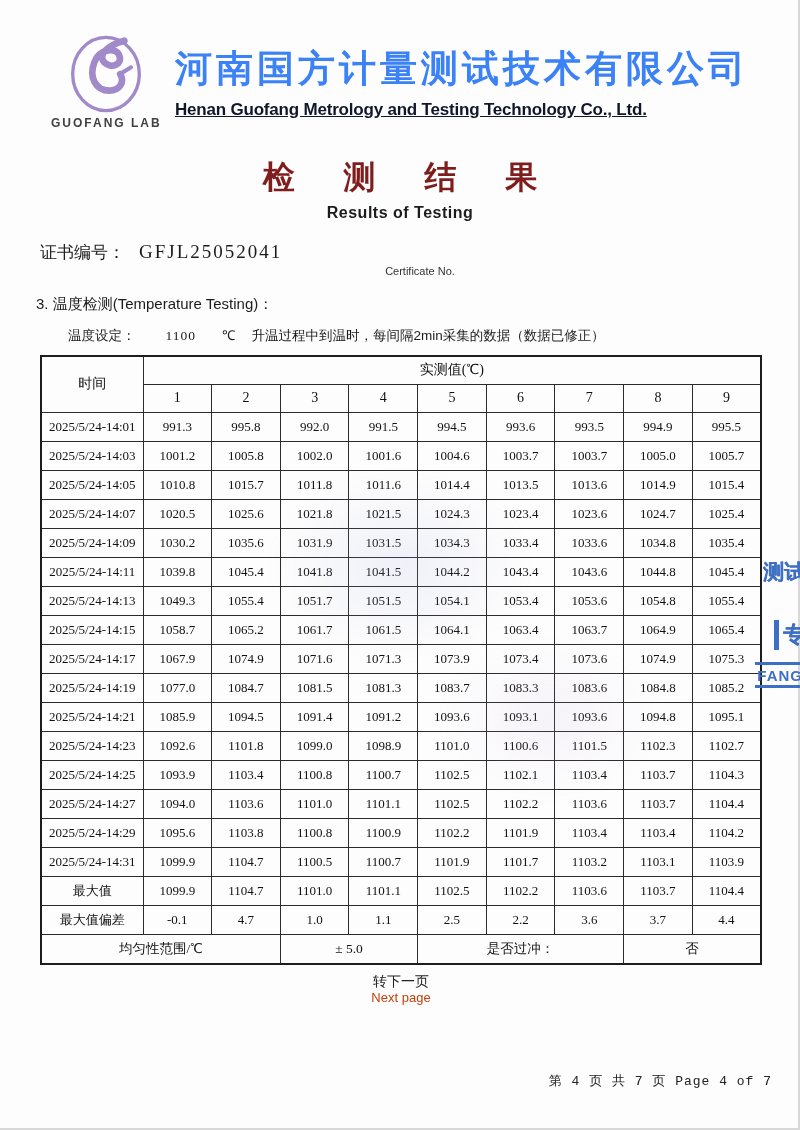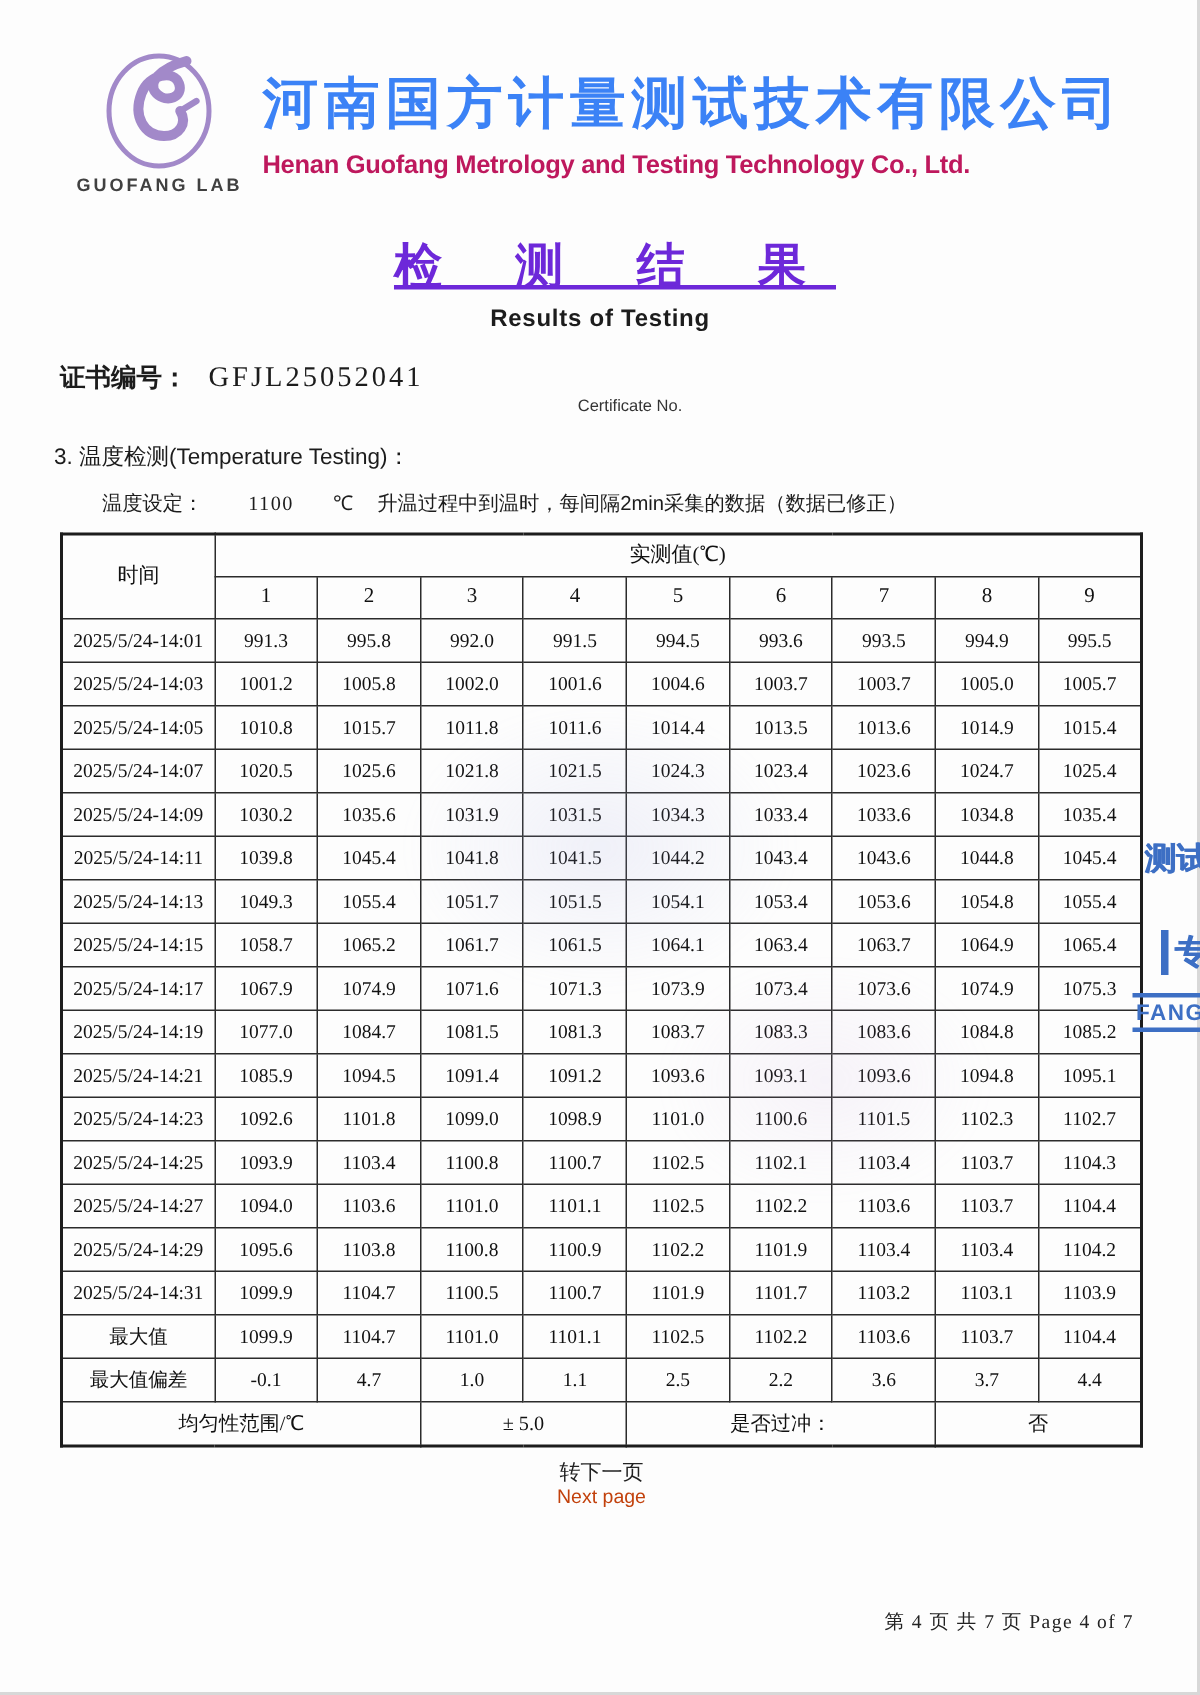--- a/index.html
+++ b/index.html
@@ -25,31 +25,31 @@
   
   .header{display:flex;justify-content:center;align-items:center;gap:14px;padding-top:34px;}
   .logo-block{text-align:center;width:110px;flex:0 0 auto;}
   .logo-svg{display:block;margin:0 auto;}
   .logo-caption{font-size:12px;letter-spacing:2px;color:#404040;font-weight:bold;margin-top:2px;white-space:nowrap;}
   .company-cn{
     font-family:"Liberation Serif", serif;
     font-size:37px;letter-spacing:4px;color:#3b82f6;font-weight:600;white-space:nowrap;
   }
   .company-en{
-    font-size:17px;font-weight:bold;color:#be185d;letter-spacing:-0.2px;margin-top:6px;white-space:nowrap;
+    font-size:17px;font-weight:bold;color:#0f172a;letter-spacing:-0.2px;margin-top:6px;white-space:nowrap;text-decoration:underline;
   }
 
   
   .doc-title{text-align:center;margin-top:26px;}
-  .doc-title-cn{font-size:32px;font-weight:bold;letter-spacing:20px;color:#6d28d9;text-indent:20px;text-decoration:underline;}
+  .doc-title-cn{font-size:32px;font-weight:bold;letter-spacing:20px;color:#7f1d1d;text-indent:20px;}
   .doc-title-en{font-size:16px;font-weight:bold;margin-top:4px;letter-spacing:0.5px;}
 
   
   .cert-block{margin:20px 0 0 40px;line-height:1.1;}
-  .cert-label{font-size:17px;font-weight:bold;}
+  .cert-label{font-size:17px;font-weight:normal;}
   .cert-number{font-family:"Liberation Serif", serif;font-size:19px;letter-spacing:2px;margin-left:14px;margin-top:16px;}
   .cert-en{font-size:11px;color:#333;margin-top:2px;text-align:center;}
 
   
   .section-heading{margin:18px 0 0 36px;font-size:15px;}
   .setting-line{margin:12px 0 0 68px;font-size:13.5px;}
   .setting-value{font-family:"Liberation Serif", serif;margin:0 26px 0 30px;letter-spacing:1px;}
   .setting-unit{margin-right:16px;}
 
   
@@ -67,22 +67,22 @@
   table.results thead th{font-size:14px;height:27px;}
   .bottom-row td{height:31px;border-top:2px solid #1d1d1d;font-size:13.5px;}
 
   
   .next-page{width:722px;margin:8px 0 16px 40px;text-align:center;line-height:1.25;}
   .next-cn{font-size:14px;color:#222;}
   .next-en{font-size:13px;color:#c2410c;}
 
   
   .footer{
-    position:absolute;right:44px;top:1072px;
-    font-family:Liberation Serif, serif;
+    position:absolute;right:28px;top:1072px;
+    font-family:Liberation Mono, monospace;
     font-size:13px;color:#222;letter-spacing:1px;
   }
 
   
   .stamp{position:absolute;right:-5px;color:#3d6fc4;font-weight:bold;white-space:nowrap;}
   .stamp-f1{top:558px;font-size:21px;text-shadow:0.6px 0 0 #3d6fc4;}
   .stamp-f2{top:620px;font-size:22px;border-left:5px solid #3d6fc4;padding-left:4px;text-shadow:0.6px 0 0 #3d6fc4;}
   .stamp-f3{top:662px;font-size:15px;letter-spacing:1px;
             border-top:3px solid #3d6fc4;border-bottom:3px solid #3d6fc4;
             padding:2px 2px 1px 2px;}

